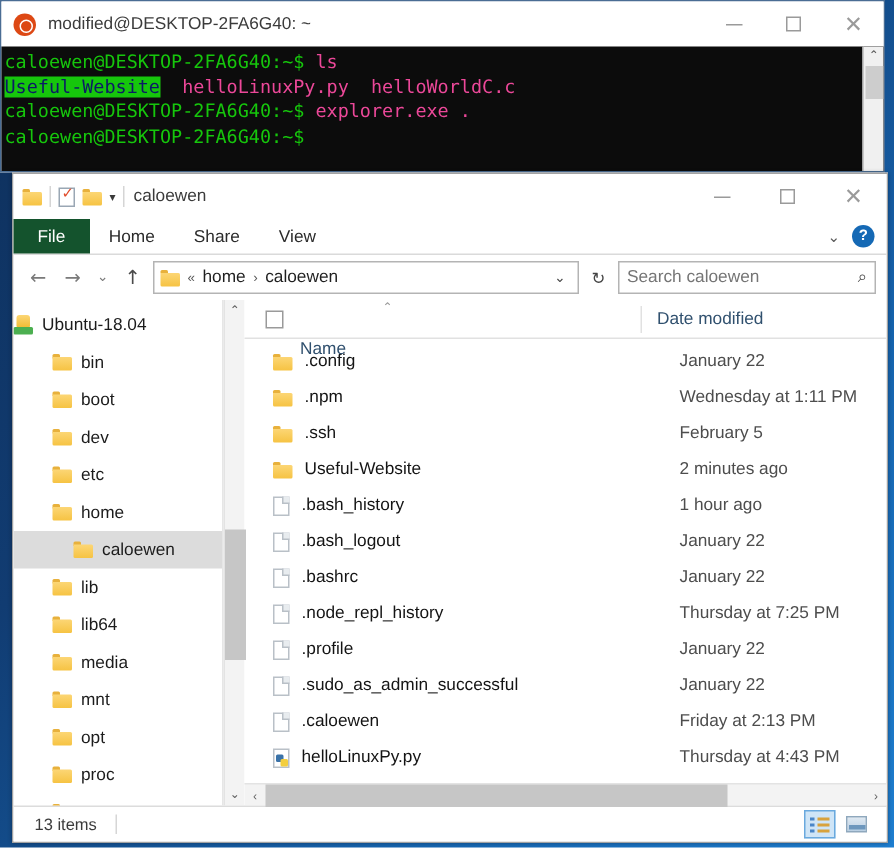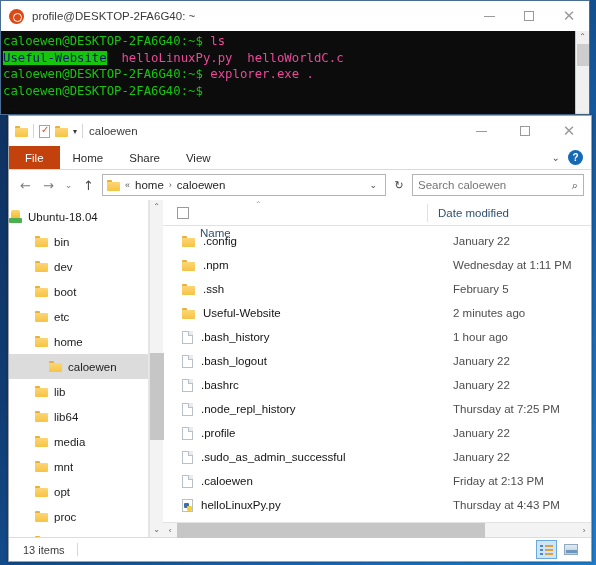--- a/index.html
+++ b/index.html
@@ -97,21 +97,21 @@
   .qat-caret{ font-size:8px;color:#3a3a3a; }
   .exp-title-text{ font-size:11.5px;color:#3b3b3b; margin-left:6px;}
   .exp-ctrls{ margin-left:auto; display:flex;}
   .exp-ctrls .tb{ width:44px;height:30px;display:flex;align-items:center;justify-content:center;}
 
   .ribbon{
     height:24px; display:flex; align-items:stretch; flex:0 0 24px;
     background:#ffffff; border-bottom:1px solid #dadada;
   }
   .rb-file{
-    background:#c2410c; color:#fff; font-size:11.5px;
+    background:#14532d; color:#fff; font-size:11.5px;
     padding:4px 16px; display:flex;align-items:center;
   }
   .rb-tab{
     font-size:11.5px;color:#2b2b2b;padding:0 13px;display:flex;align-items:center;
   }
   .rb-right{ margin-left:auto; display:flex; align-items:center; gap:8px; padding-right:8px;}
   .rb-chev{ font-size:10px;color:#555; }
   .help-btn{
     width:15px;height:15px;border-radius:50%;background:#1569b5;color:#fff;
     font-size:10px;display:flex;align-items:center;justify-content:center;font-weight:bold;
@@ -244,21 +244,21 @@
   .tile-ico::after{
     content:"";position:absolute;left:1px;bottom:1px;width:11px;height:3px;background:#6d97bd;
   }
 </style>
 </head>
 <body>
 
 <div class="term-win">
   <div class="term-title">
     <span class="ubuntu-logo"></span>
-    <span class="term-title-text">profile@DESKTOP-2FA6G40: ~</span>
+    <span class="term-title-text">modified@DESKTOP-2FA6G40: ~</span>
     <div class="term-ctrls">
       <span class="tb">
           <i class="gl-min"></i>
         </span>
       <span class="tb">
           <i class="gl-max"></i>
         </span>
       <span class="tb">
           <i class="gl-close">✕</i>
         </span>
@@ -339,25 +339,25 @@
         <div class="tnode">
           <span class="linux-ico"></span>
           <span>Ubuntu-18.04</span>
         </div>
         <div class="tnode child">
           <span class="folder-ico"></span>
           <span>bin</span>
         </div>
         <div class="tnode child">
           <span class="folder-ico"></span>
+          <span>boot</span>
+        </div>
+        <div class="tnode child">
+          <span class="folder-ico"></span>
           <span>dev</span>
-        </div>
-        <div class="tnode child">
-          <span class="folder-ico"></span>
-          <span>boot</span>
         </div>
         <div class="tnode child">
           <span class="folder-ico"></span>
           <span>etc</span>
         </div>
         <div class="tnode child">
           <span class="folder-ico"></span>
           <span>home</span>
         </div>
         <div class="tnode sel" style="padding-left:40px">

